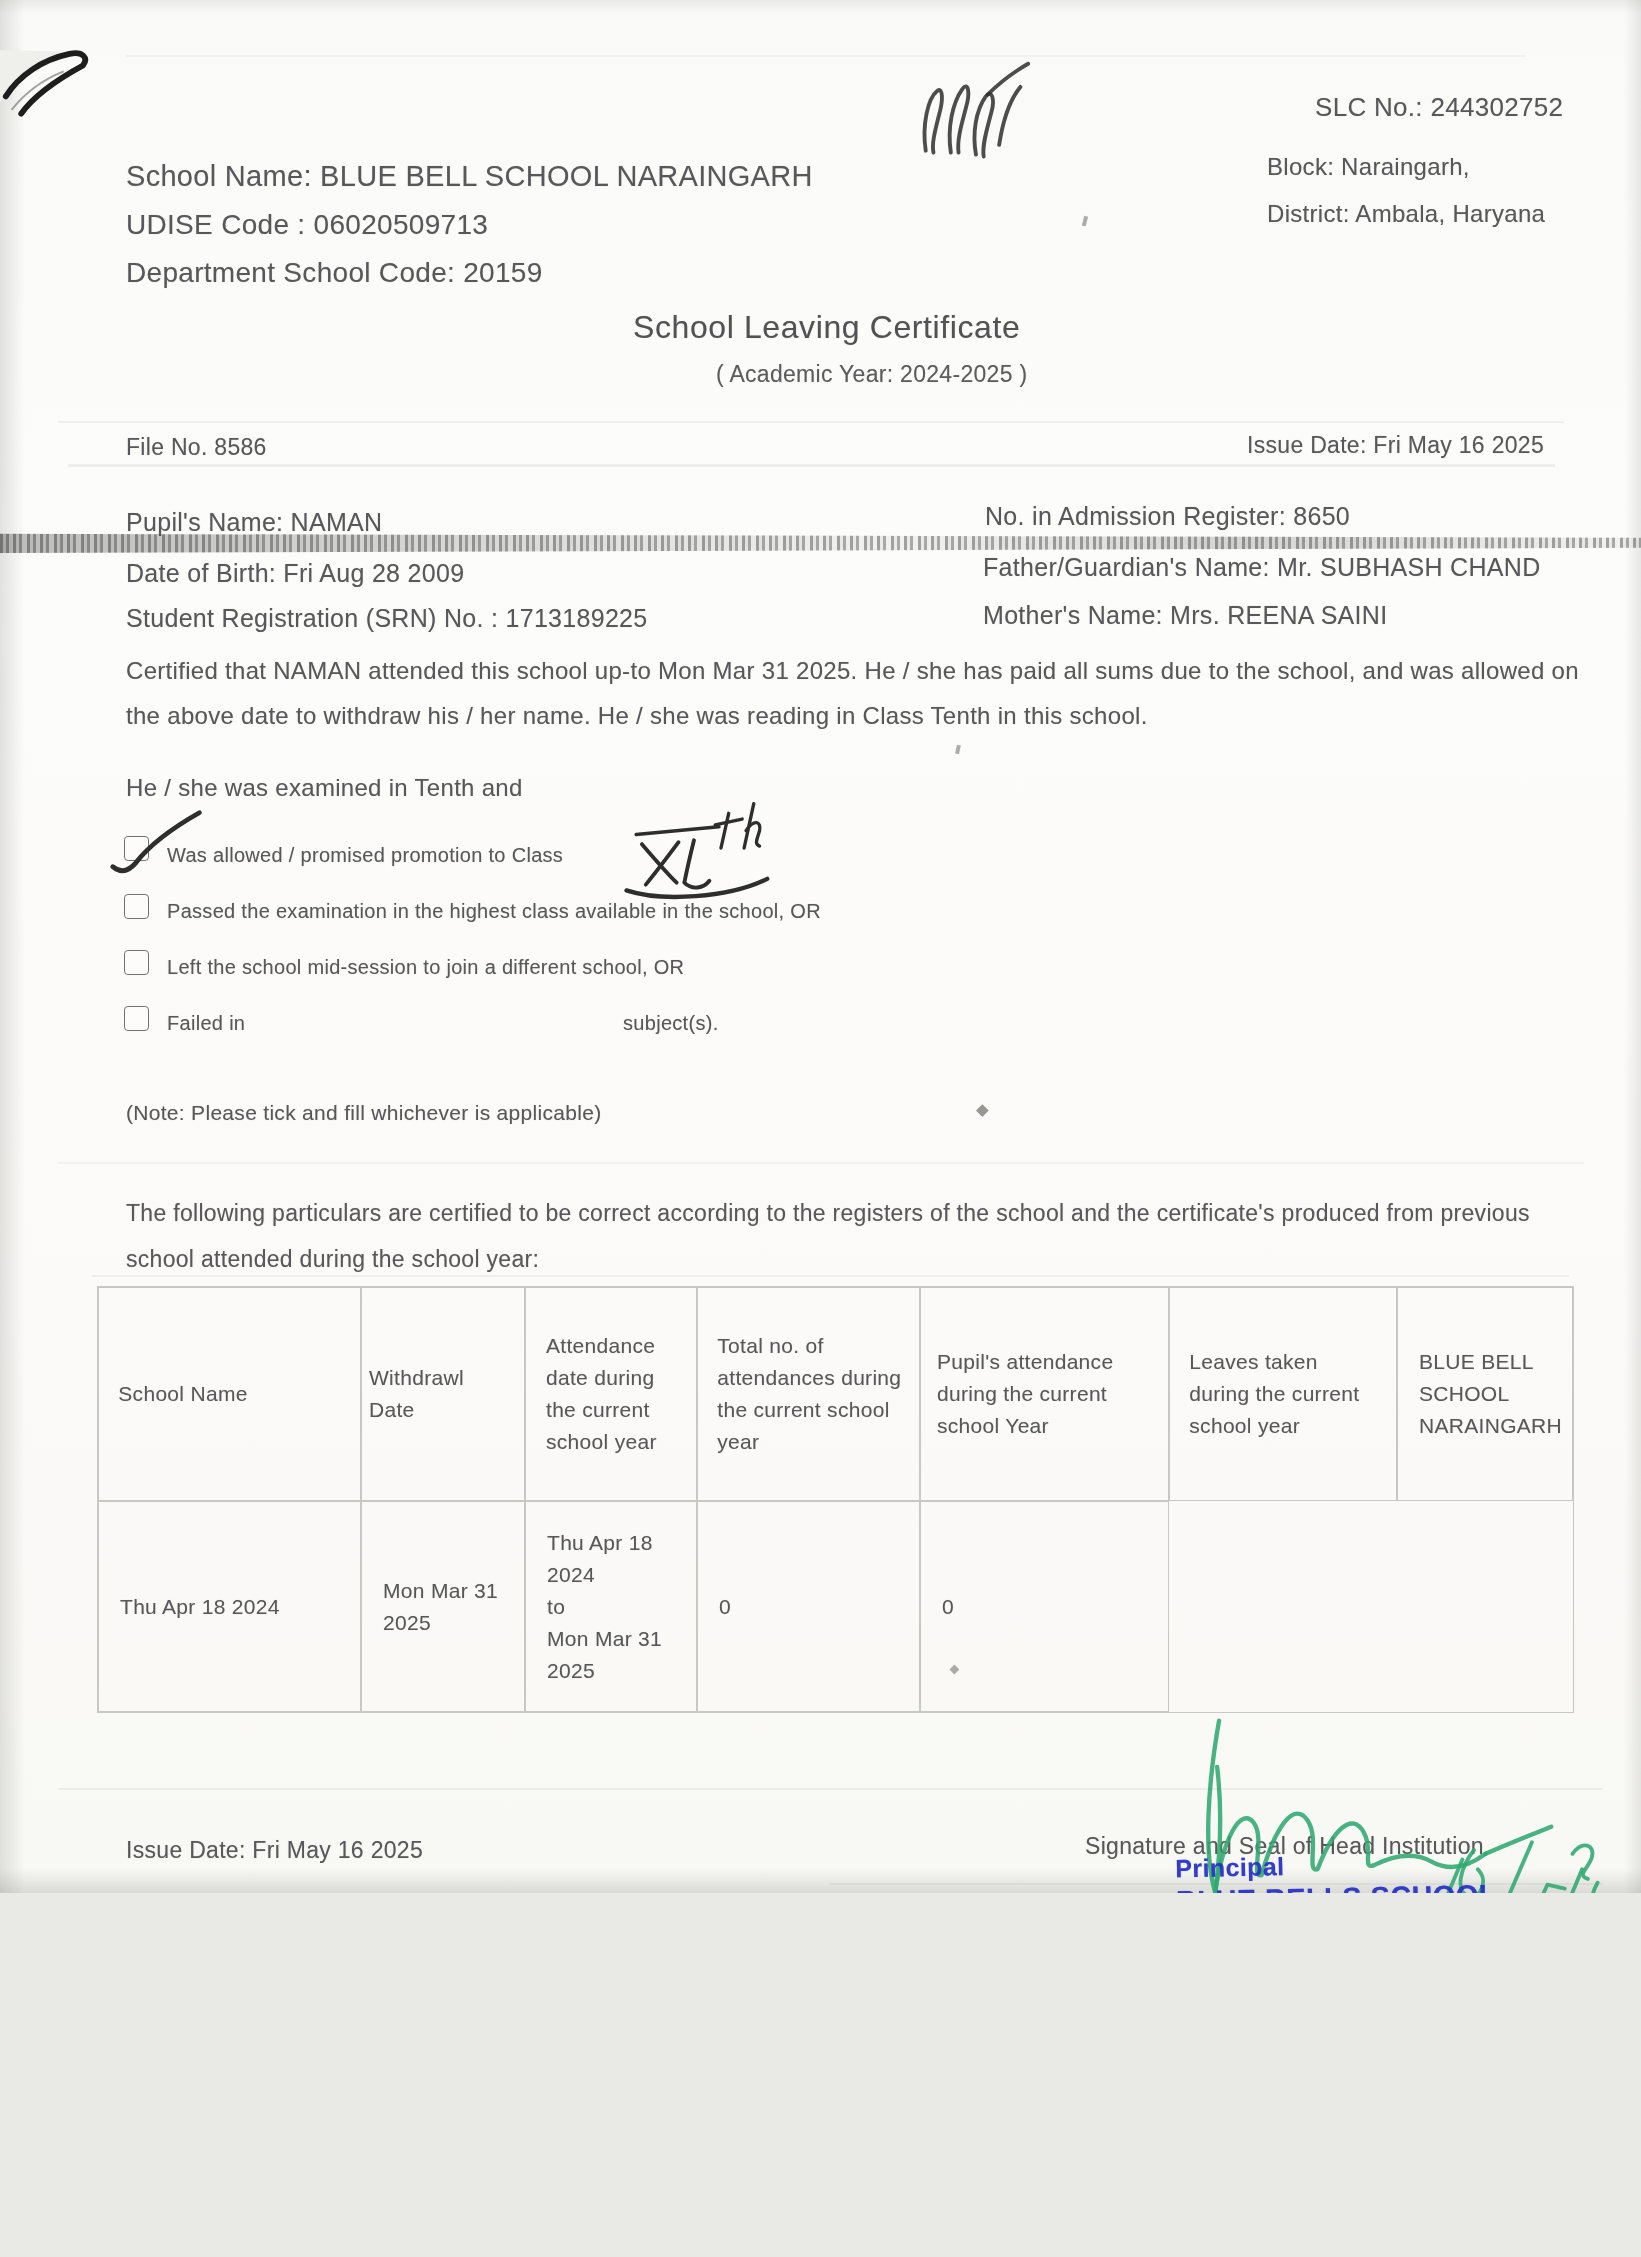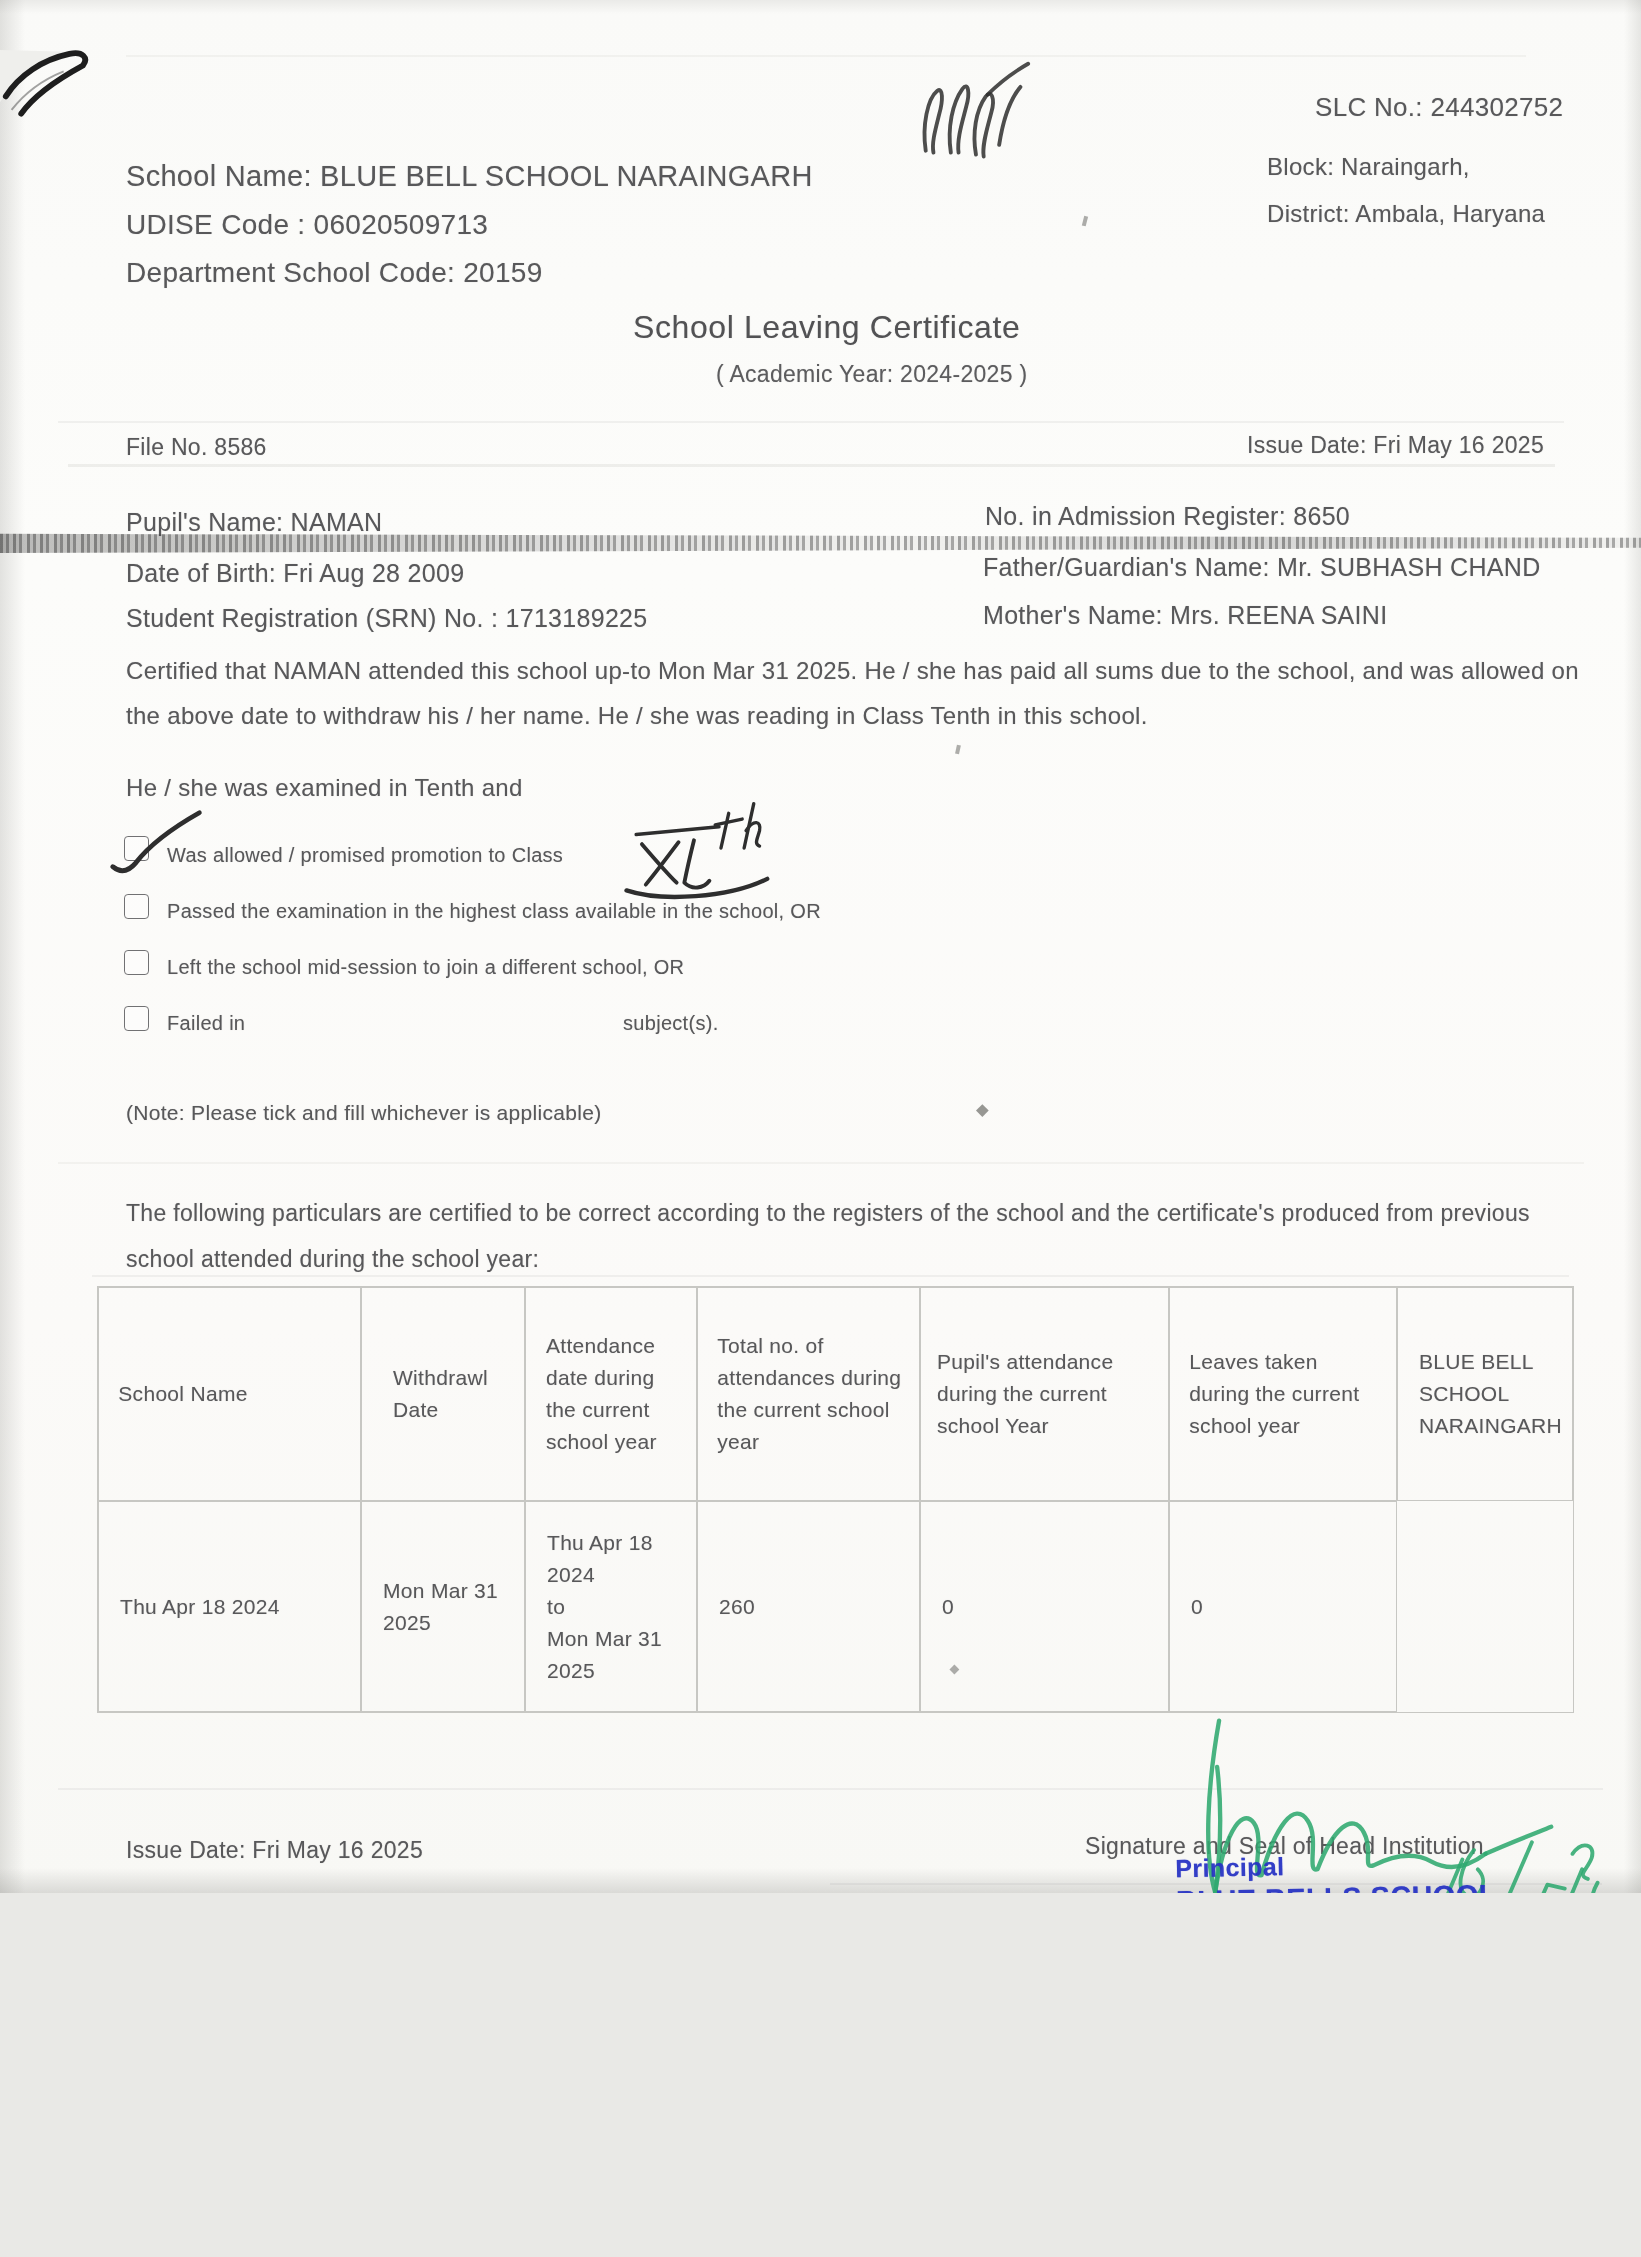--- a/index.html
+++ b/index.html
@@ -145,21 +145,21 @@
 
   <div class="t fs22" style="left:126px;top:1101px">(Note: Please tick and fill whichever is applicable)</div>
   <div class="speck diamond" style="left:978px;top:1106px"></div>
 
   <div class="t intro wrap" style="left:126px;top:1190px;width:1468px">The following particulars are certified to be correct according to the registers of the school and the certificate's produced from previous school attended during the school year:</div>
 
   <div class="ptable">
     <div class="cell" style="padding-left:19.3px">
         <span class="inner">School Name</span>
       </div>
-    <div class="cell" style="padding-left:31px">
+    <div class="cell" style="padding-left:7px">
         <span class="inner">Withdrawl Date</span>
       </div>
     <div class="cell" style="padding-left:20px">
         <span class="inner">Attendance date during the current school year</span>
       </div>
     <div class="cell" style="padding-left:19.3px">
         <span class="inner">Total no. of attendances during the current school year</span>
       </div>
     <div class="cell" style="padding-left:16px">
         <span class="inner">Pupil's attendance during the current school Year</span>
@@ -174,23 +174,20 @@
     <div class="cell">
         <span class="inner">Thu Apr 18 2024</span>
       </div>
     <div class="cell">
         <span class="inner">Mon Mar 31 2025</span>
       </div>
     <div class="cell pre">
         <span class="inner">Thu Apr 18 2024
 to
 Mon Mar 31 2025</span>
-      </div>
-    <div class="cell">
-        <span class="inner">260</span>
       </div>
     <div class="cell">
         <span class="inner">0</span>
       </div>
     <div class="cell">
         <span class="inner">0</span>
       </div>
   </div>
 
   <div class="speck" style="left:1083px;top:216px;width:3.9px;height:9.7px;transform:rotate(14deg)"></div>

